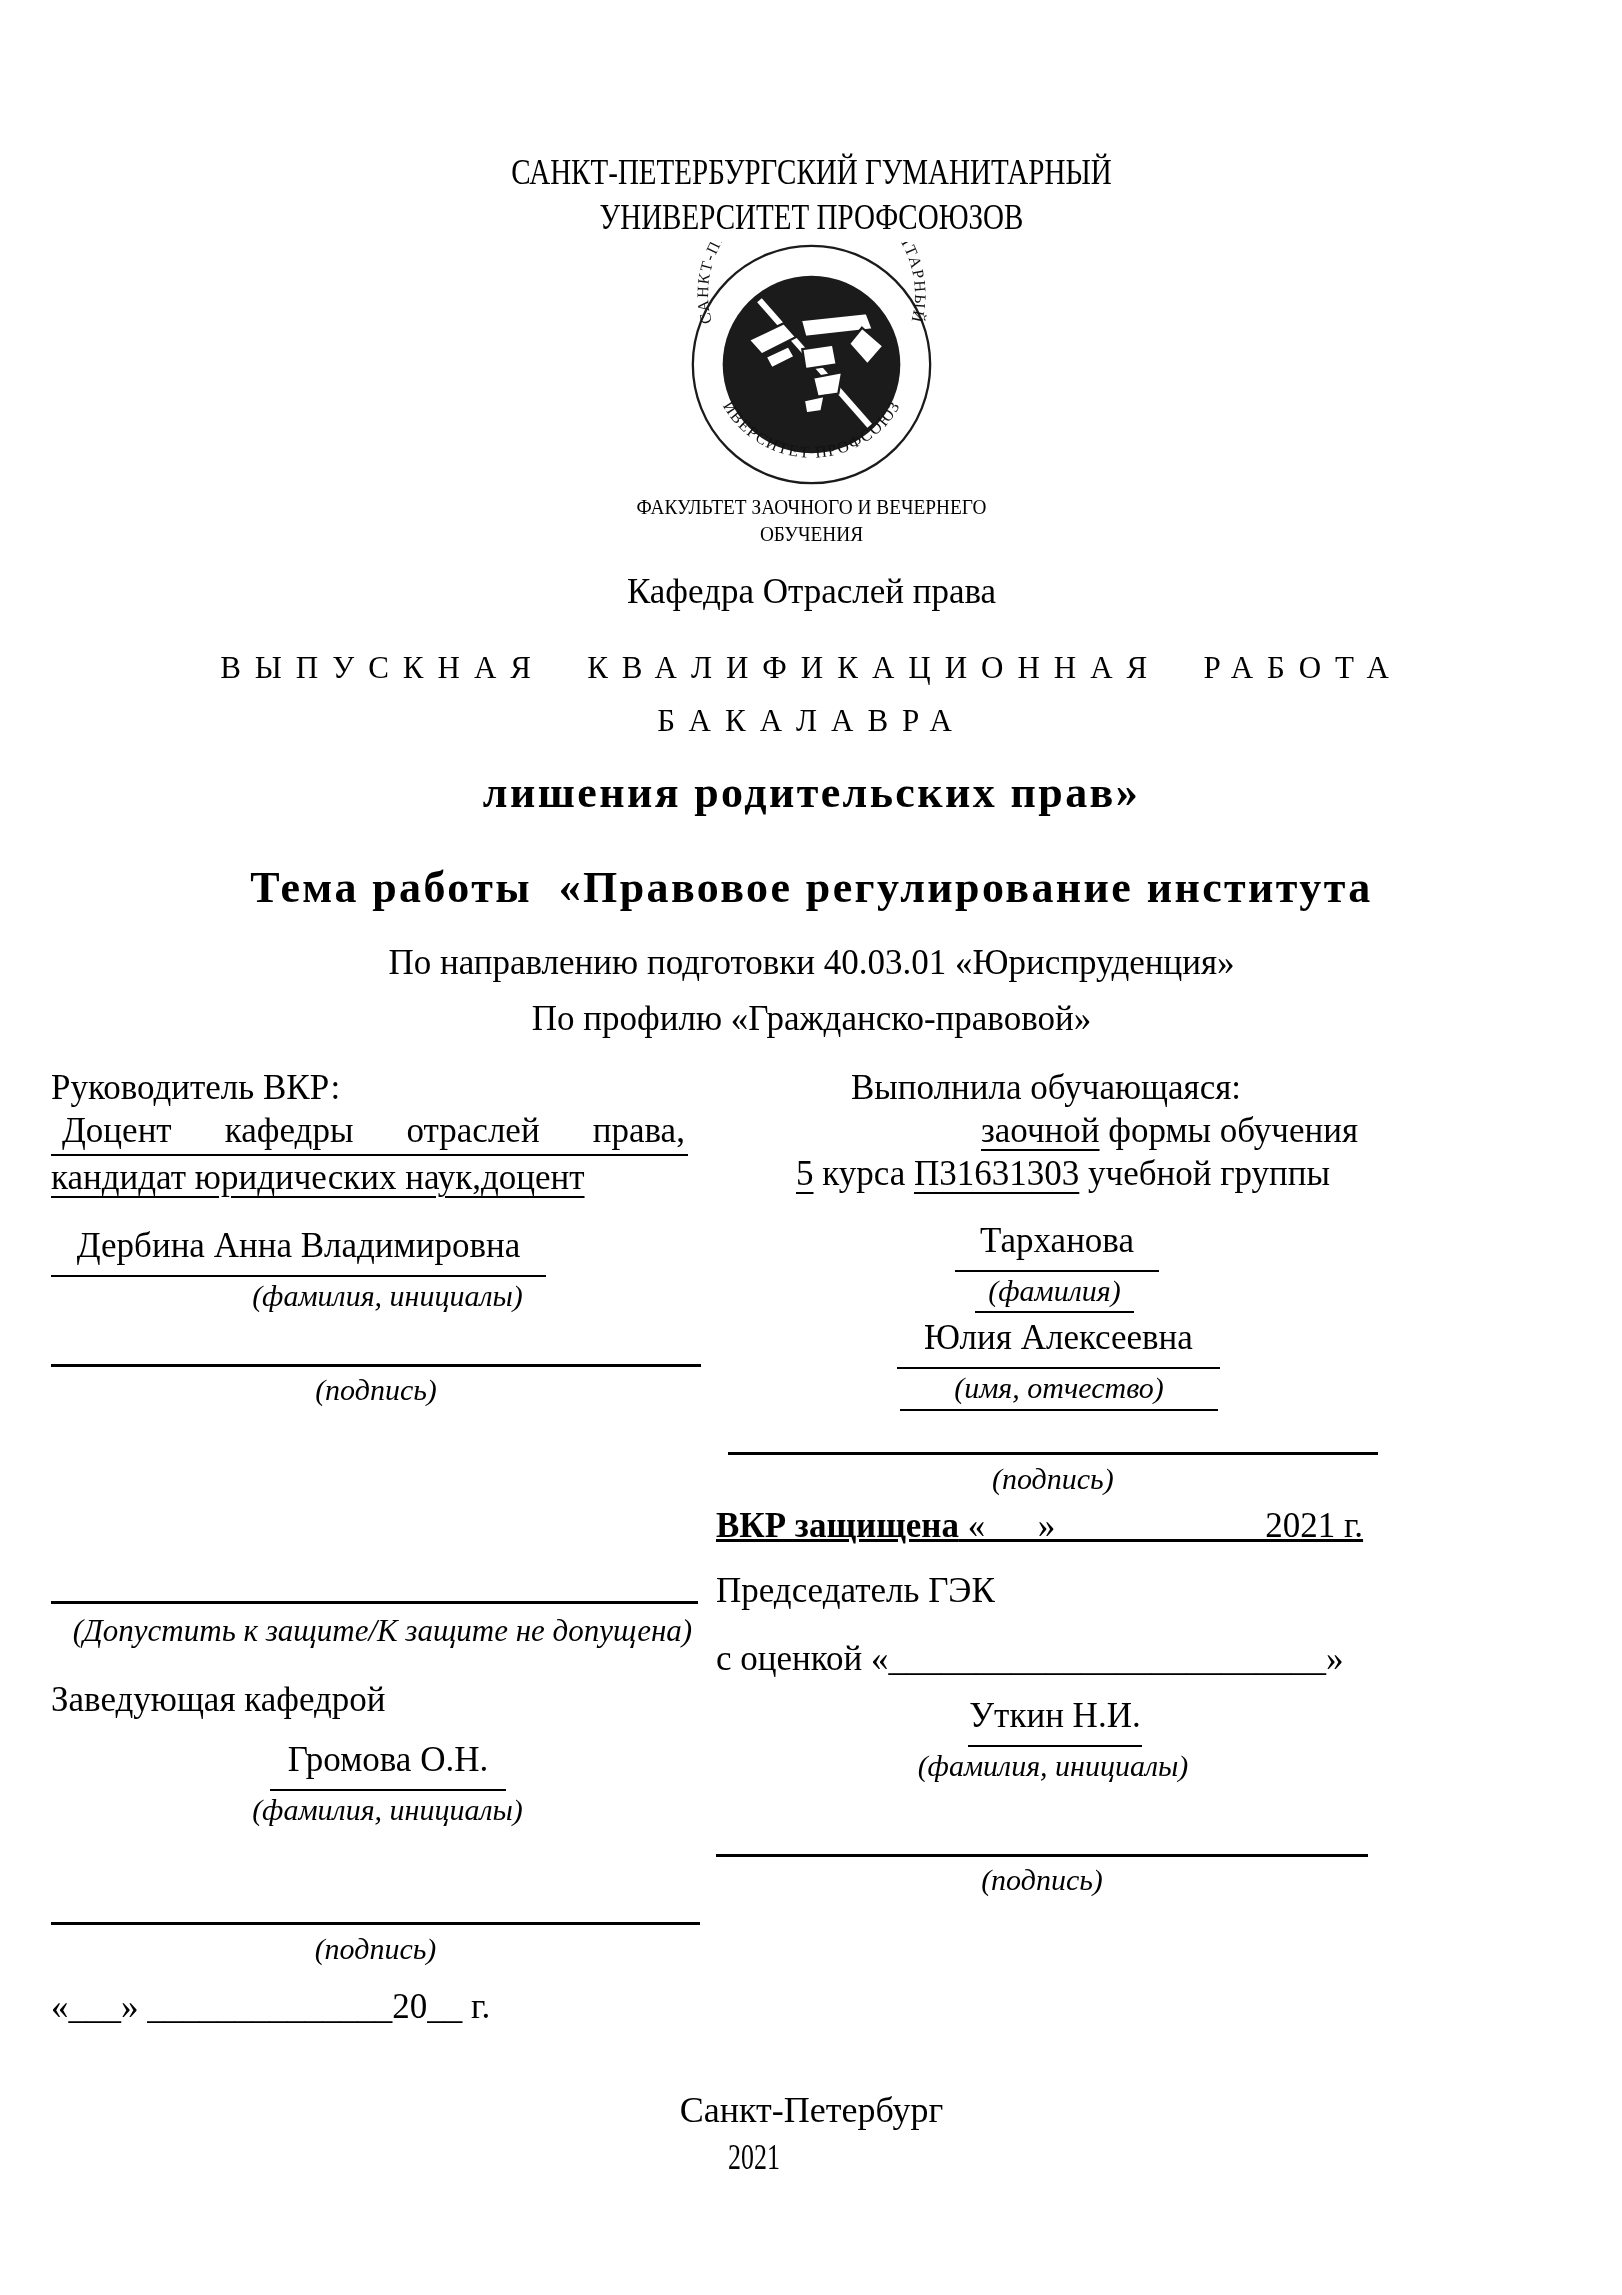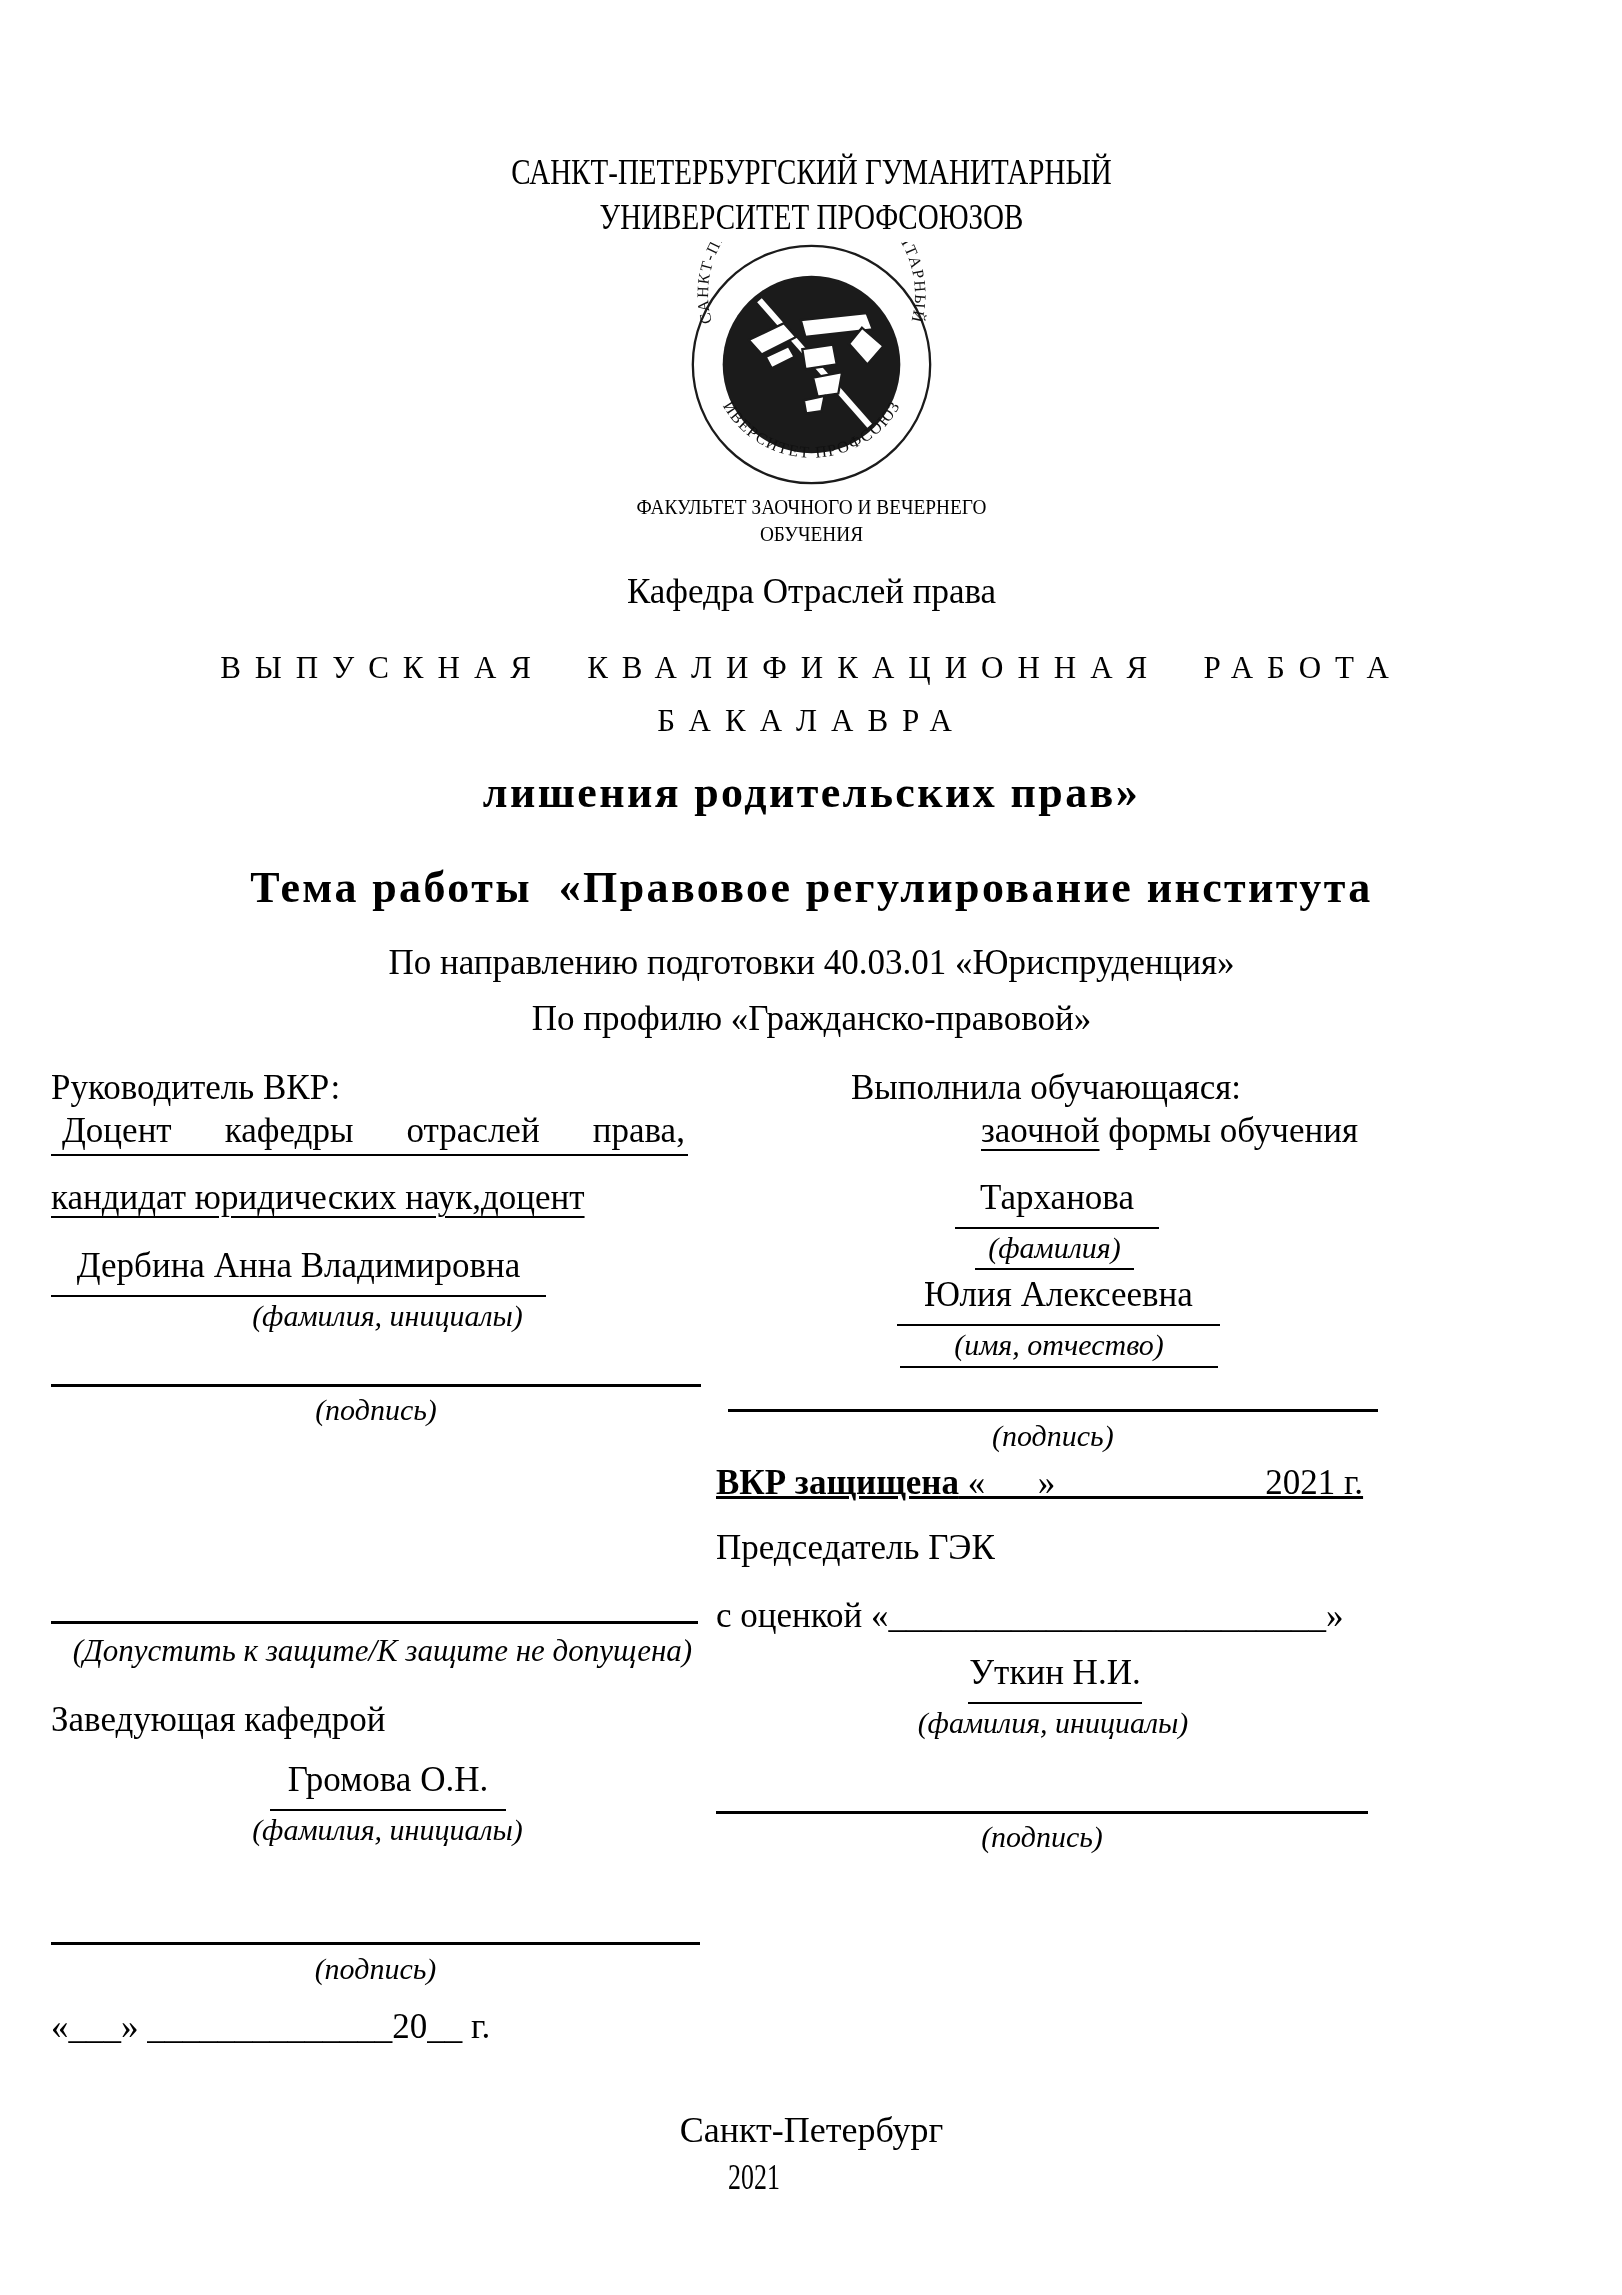--- a/index.html
+++ b/index.html
@@ -103,21 +103,21 @@
   <div class="theme center pre">Тема работы  «Правовое регулирование института</div>
 
   <div class="direction center">По направлению подготовки 40.03.01 «Юриспруденция»</div>
   <div class="profile center">По профилю «Гражданско-правовой»</div>
 
   <div class="columns">
 
     <div class="col-left">
       <div>Руководитель ВКР:</div>
       <div class="just-line">Доцент кафедры отраслей права,</div>
-      <div style="margin-top:20px;"><span class="u">кандидат юридических наук,доцент</span></div>
+      <div style="margin-top:0;"><span class="u">кандидат юридических наук,доцент</span></div>
 
       <div class="nameblk" style="width:495px;margin-top:25px;">Дербина Анна Владимировна</div>
       <div class="cap center" style="width:495px;margin-left:89px;">(фамилия, инициалы)</div>
 
       <div class="rule" style="width:650px;margin-top:49px;"></div>
       <div class="cap center" style="width:650px;margin-top:4.7px;">(подпись)</div>
 
       <div class="rule" style="width:647px;margin-top:192px;"></div>
       <div class="admission">(Допустить к защите/К защите не допущена)</div>
 
@@ -128,20 +128,21 @@
 
       <div class="rule" style="width:649px;margin-top:93px;"></div>
       <div class="cap center" style="width:649px;margin-top:4.7px;">(подпись)</div>
 
       <div class="pre" style="margin-top:17.3px;">«___» ______________20__ г.</div>
     </div>
 
     <div class="col-right">
       <div style="margin-left:135px;">Выполнила обучающаяся:</div>
       <div class="pre" style="margin-left:265px;"><span class="u">заочной</span><span> формы обучения</span></div>
+      <div class="pre" style="margin-left:80px;"><span class="u">5</span><span> курса </span><span class="u">П31631303</span><span> учебной группы</span></div>
 
       <div class="nameblk" style="width:204px;margin-left:239px;margin-top:23.6px;">Тарханова</div>
       <div class="cap capblk" style="width:159px;margin-left:259px;">(фамилия)</div>
       <div class="nameblk" style="width:323px;margin-left:181px;margin-top:3.1px;">Юлия Алексеевна</div>
       <div class="cap capblk" style="width:318px;margin-left:184px;">(имя, отчество)</div>
 
       <div class="rule" style="width:650px;margin-left:11.8px;margin-top:41px;"></div>
       <div class="cap center" style="width:650px;margin-left:11.8px;margin-top:4.7px;">(подпись)</div>
 
       <div class="pre" style="margin-top:6px;text-decoration:underline;"><b>ВКР защищена</b><span> «___» ___________ 2021 г.</span></div>

